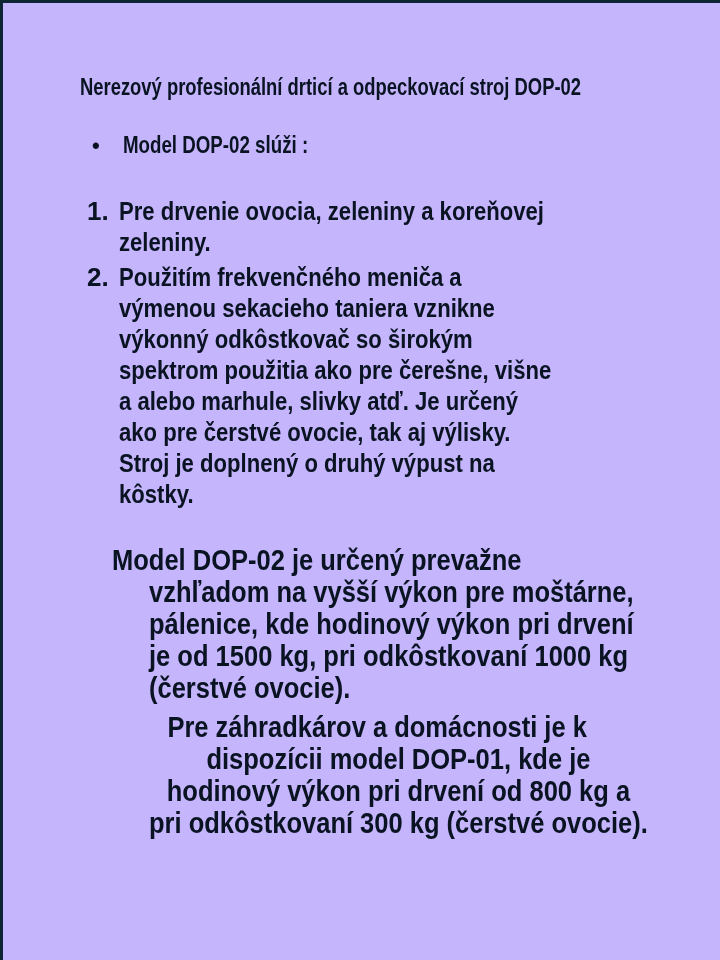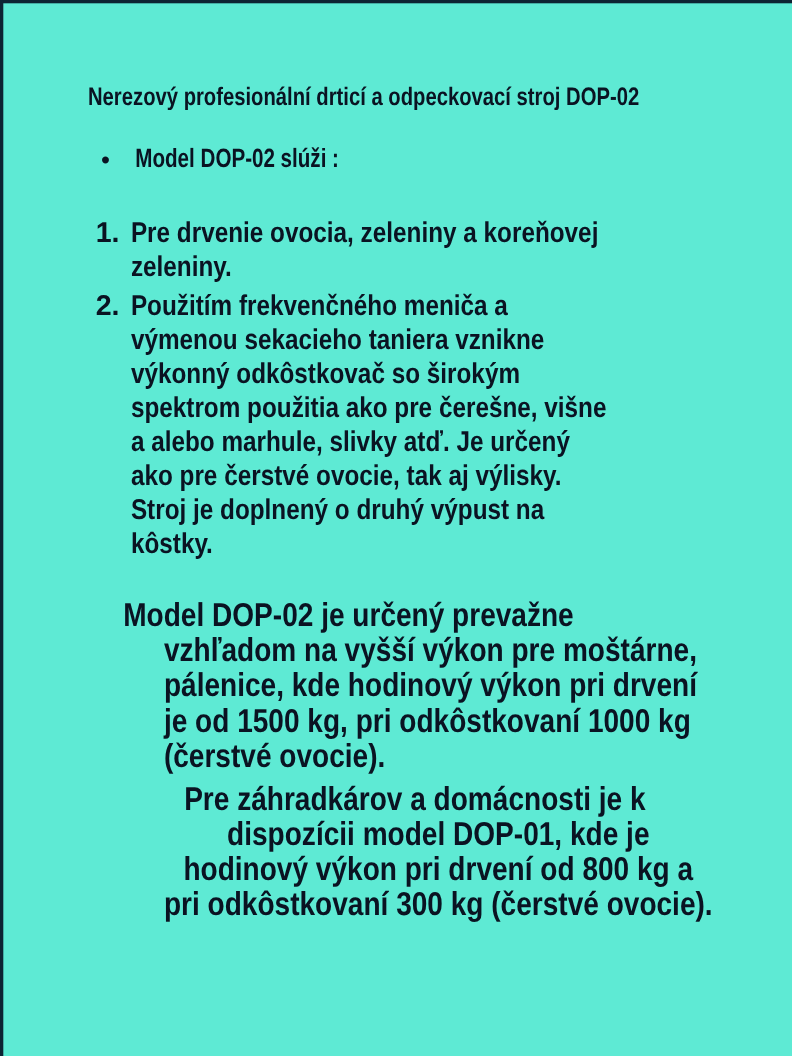--- a/index.html
+++ b/index.html
@@ -1,19 +1,19 @@
 <!DOCTYPE html>
 <html><head>
 <meta charset="utf-8">
 <style>
   html,body{margin:0;padding:0;}
   .slide{
     position:relative;
     width:720px;height:960px;
-    background:#5eead4;
+    background:#c4b5fd;
     overflow:hidden;
     font-family:"Liberation Sans",sans-serif;
     font-weight:bold;
     color:#0a1322;
   }
   .edge-top{position:absolute;top:0;left:0;width:720px;height:3px;background:#0d2433;}
   .edge-left{position:absolute;top:0;left:0;width:3px;height:960px;background:#0d2433;}
 
   .title{
     position:absolute;left:80px;top:74px;

